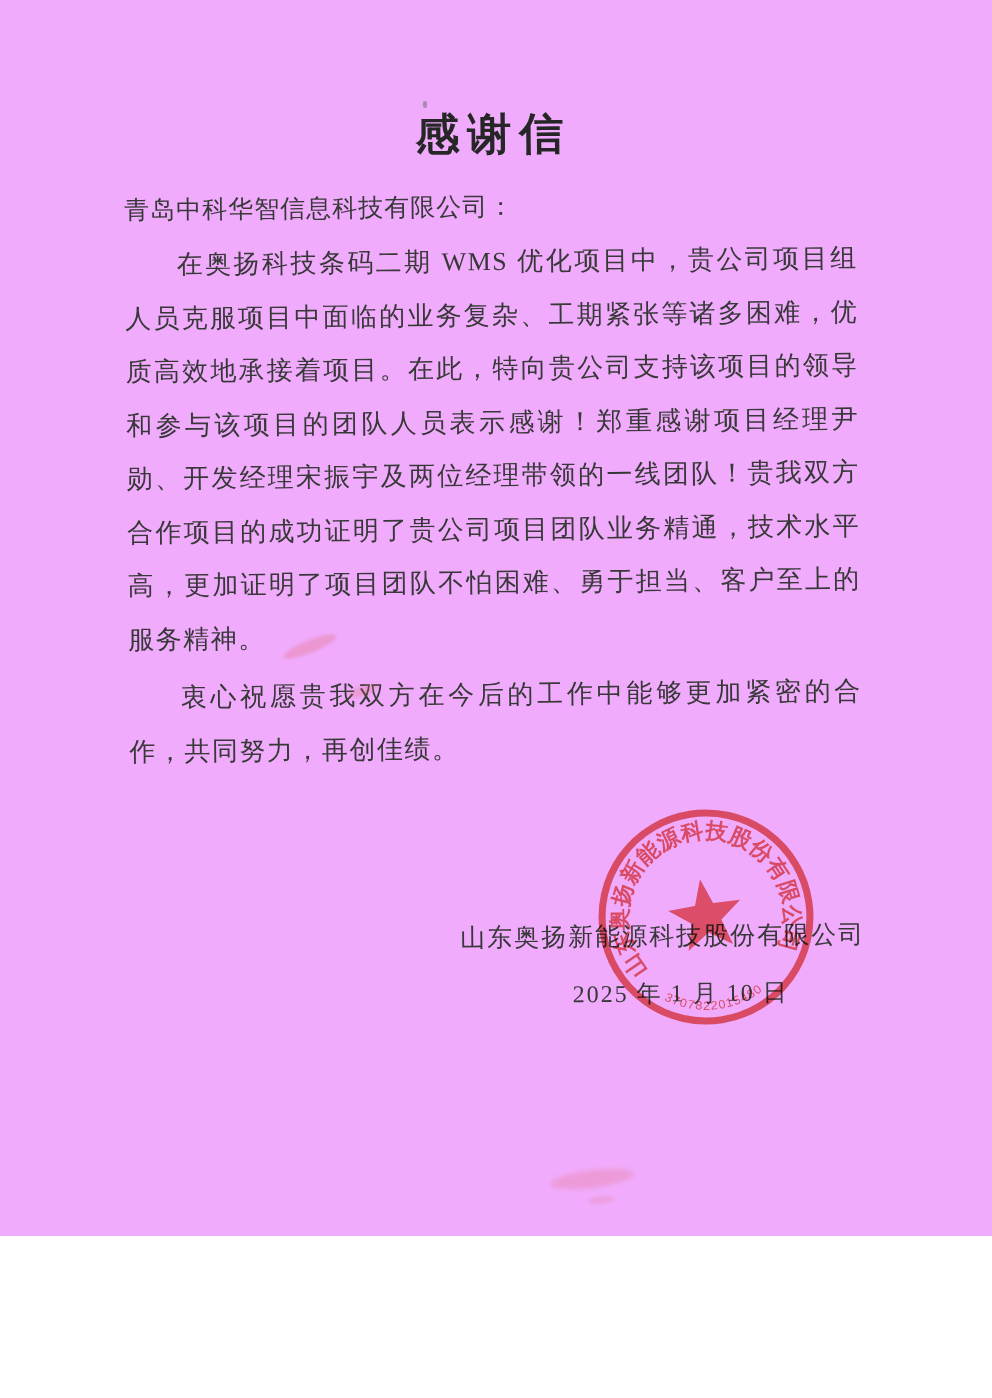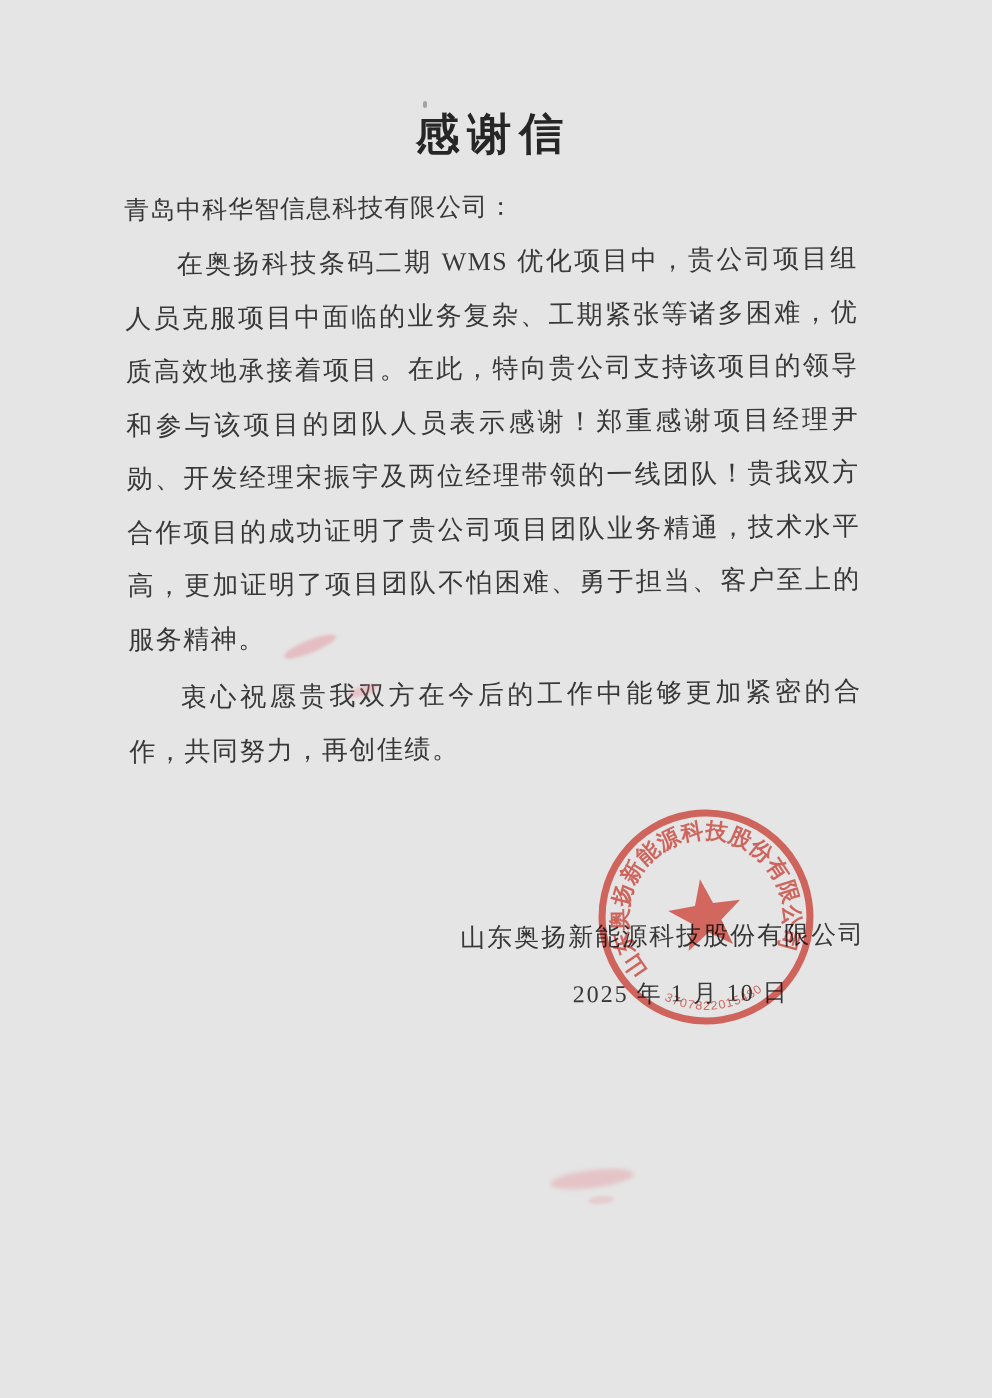--- a/index.html
+++ b/index.html
@@ -1,19 +1,19 @@
 <!DOCTYPE html>
 <html><head>
 <meta charset="utf-8">
 <style>
   html,body{margin:0;padding:0;background:#ffffff;}
   .page{
     position:relative;
-    width:992px;height:1398px;
-    background:#e5e5e5;
+    width:992px;height:1236px;
+    background:#f0abfc;
     overflow:hidden;
     font-family:"Liberation Serif", serif;
     color:#383838;
   }
   .content{
     position:absolute;
     left:0;top:0;width:992px;
     transform:rotate(-0.55deg);
     transform-origin:50% 40%;
   }

